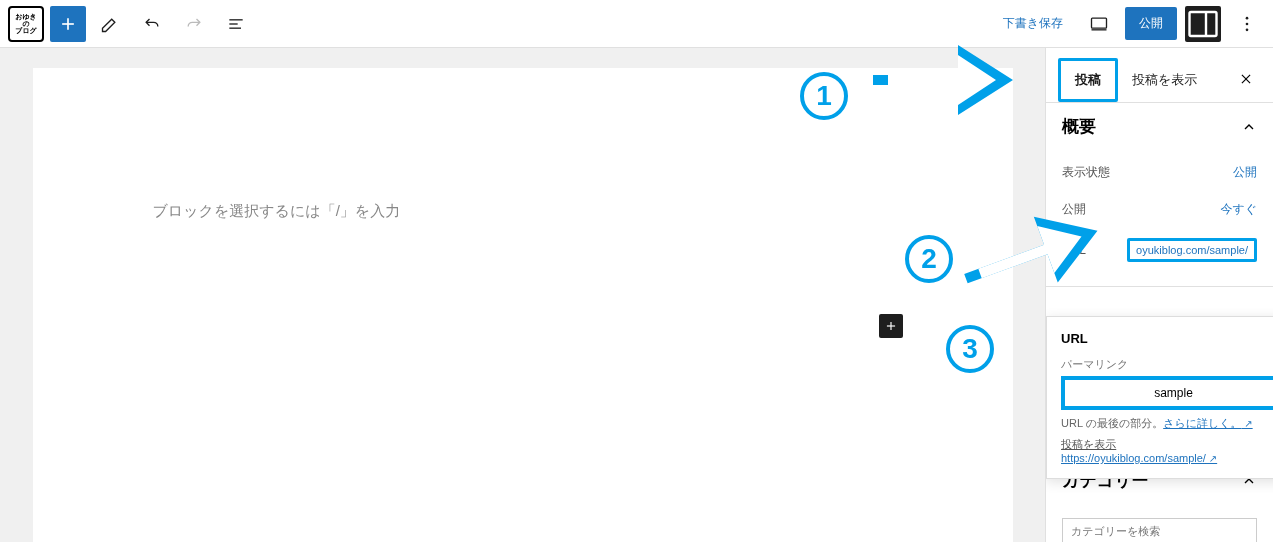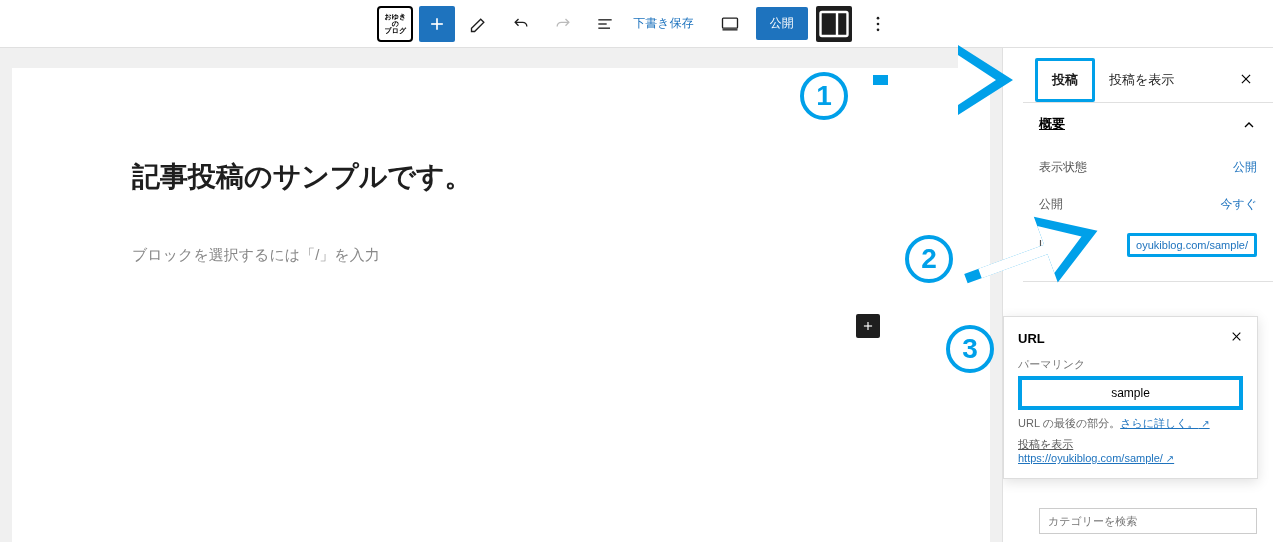--- a/index.html
+++ b/index.html
@@ -1,43 +1,43 @@
 <!DOCTYPE html>
 <html><head>
   <meta charset="utf-8">
   <style>
     * { margin: 0; padding: 0; box-sizing: border-box; font-family: -apple-system, BlinkMacSystemFont, "Segoe UI", "Hiragino Sans", "Hiragino Kaku Gothic ProN", Meiryo, sans-serif; }
     body { background: #f0f0f0; width: 1273px; height: 542px; overflow: hidden; position: relative; }
 
-    .topbar { display: flex; align-items: center; height: 48px; background: #fff; border-bottom: 1px solid #e0e0e0; padding: 12px 8px; justify-content: center; }
+    .topbar { display: flex; align-items: center; height: 48px; background: #fff; border-bottom: 1px solid #e0e0e0; padding: 12px 8px; justify-content: space-between; }
     .left-tools { display: flex; align-items: center; gap: 6px; }
     .logo { width: 36px; height: 36px; border: 2px solid #000; border-radius: 4px; display: flex; flex-direction: column; justify-content: center; align-items: center; font-size: 7px; font-weight: bold; line-height: 1; background: #fff; }
     .icon-btn { width: 36px; height: 36px; display: flex; align-items: center; justify-content: center; background: transparent; border: none; cursor: pointer; color: #1e1e1e; border-radius: 2px; }
     .icon-btn.primary { background: #1e73be; color: #fff; }
     .icon-btn svg { width: 20px; height: 20px; }
     .right-tools { display: flex; align-items: center; gap: 8px; }
     .text-btn { background: transparent; border: none; color: #1e73be; font-size: 12px; padding: 6px 10px; cursor: pointer; }
     .publish-btn { background: #1e73be; color: #fff; border: none; padding: 8px 14px; font-size: 12px; cursor: pointer; border-radius: 2px; }
     .settings-btn { background: #1e1e1e; color: #fff; width: 36px; height: 36px; display: flex; align-items: center; justify-content: center; border: none; cursor: pointer; border-radius: 2px; }
 
     .main { display: flex; height: calc(100% - 48px); }
     .editor { flex: 1; padding: 20px 12px; overflow: auto; }
     .editor-content { background: #fff; max-width: 980px; margin: 0 auto; min-height: 800px; padding: 90px 120px; position: relative; }
     .post-title { font-size: 28px; font-weight: 700; color: #1e1e1e; margin-bottom: 50px; }
     .placeholder { color: #888; font-size: 15px; margin-top: 44px; }
     .add-block-btn { position: absolute; right: 110px; top: 246px; width: 24px; height: 24px; background: #1e1e1e; color: #fff; display: flex; align-items: center; justify-content: center; cursor: pointer; border-radius: 2px; }
 
-    .sidebar { width: 271px; background: #fff; border-left: 1px solid #e0e0e0; overflow-y: auto; position: relative; padding-left: 20px; }
+    .sidebar { width: 228px; background: #fff; border-left: 1px solid #e0e0e0; overflow-y: auto; position: relative; }
     .tabs { display: flex; border-bottom: 1px solid #e0e0e0; padding: 10px 12px 0; align-items: center; }
     .tab { padding: 10px 14px; font-size: 13px; color: #1e1e1e; cursor: pointer; border: none; background: transparent; }
     .tab.active { font-weight: 600; border: 3px solid #00a0e9; border-radius: 2px; }
     .close-tabs { margin-left: auto; background: none; border: none; cursor: pointer; font-size: 18px; padding: 4px 8px; }
 
     .panel-section { border-bottom: 1px solid #e0e0e0; }
-    .panel-header { display: flex; justify-content: space-between; align-items: flex-end; padding: 12px 16px; font-size: 13px; font-weight: 600; cursor: pointer; text-decoration: underline; }
+    .panel-header { display: flex; justify-content: space-between; align-items: center; padding: 12px 16px; font-size: 17px; font-weight: 600; cursor: pointer; }
     .panel-body { padding: 4px 16px 14px; }
     .meta-row { display: flex; justify-content: space-between; align-items: center; padding: 10px 0; font-size: 12px; }
     .meta-label { color: #555; text-align: center; }
     .meta-link { color: #1e73be; text-decoration: none; cursor: pointer; }
     .url-link-box { border: 3px solid #00a0e9; padding: 3px 6px; color: #1e73be; font-size: 11px; cursor: pointer; border-radius: 2px; }
 
     .url-popup { position: absolute; top: 268px; left: 0; width: 255px; background: #fff; border: 1px solid #ddd; box-shadow: 0 3px 12px rgba(0,0,0,0.12); padding: 12px 14px 14px; z-index: 10; }
     .url-popup-header { display: flex; justify-content: space-between; align-items: center; font-size: 13px; font-weight: 600; margin-bottom: 10px; }
     .url-popup-close { background: none; border: none; font-size: 16px; cursor: pointer; }
     .field-label { font-size: 11px; color: #777; margin-bottom: 4px; }
@@ -116,21 +116,20 @@
           <circle cx="12" cy="12" r="1.6"></circle>
           <circle cx="12" cy="19" r="1.6"></circle>
         </svg>
     </button>
   </div>
 </div>
 
 <div class="main">
   <div class="editor">
     <div class="editor-content">
-      <h1 class="post-title">記事投稿のサンプルです。</h1>
       <div class="placeholder">ブロックを選択するには「/」を入力</div>
       <div class="add-block-btn">
         <svg width="14" height="14" viewBox="0 0 24 24" fill="none" stroke="currentColor" stroke-width="2">
             <line x1="12" y1="5" x2="12" y2="19"></line>
             <line x1="5" y1="12" x2="19" y2="12"></line>
           </svg>
       </div>
     </div>
   </div>
 

